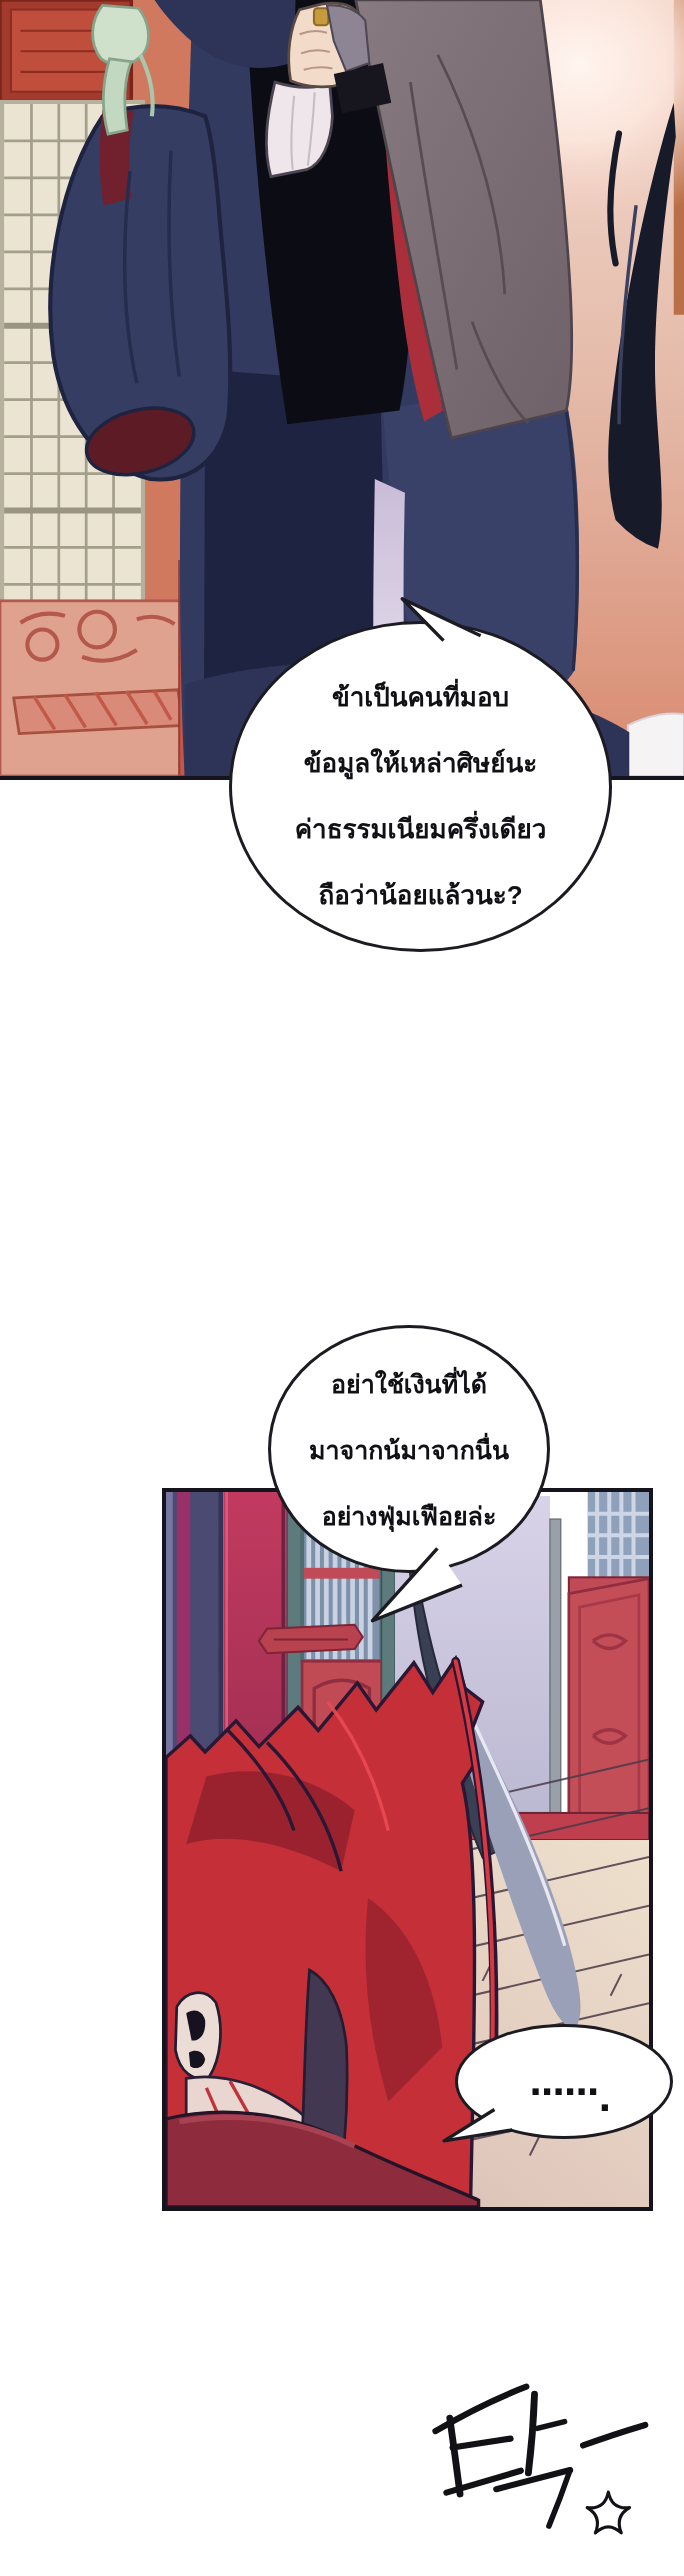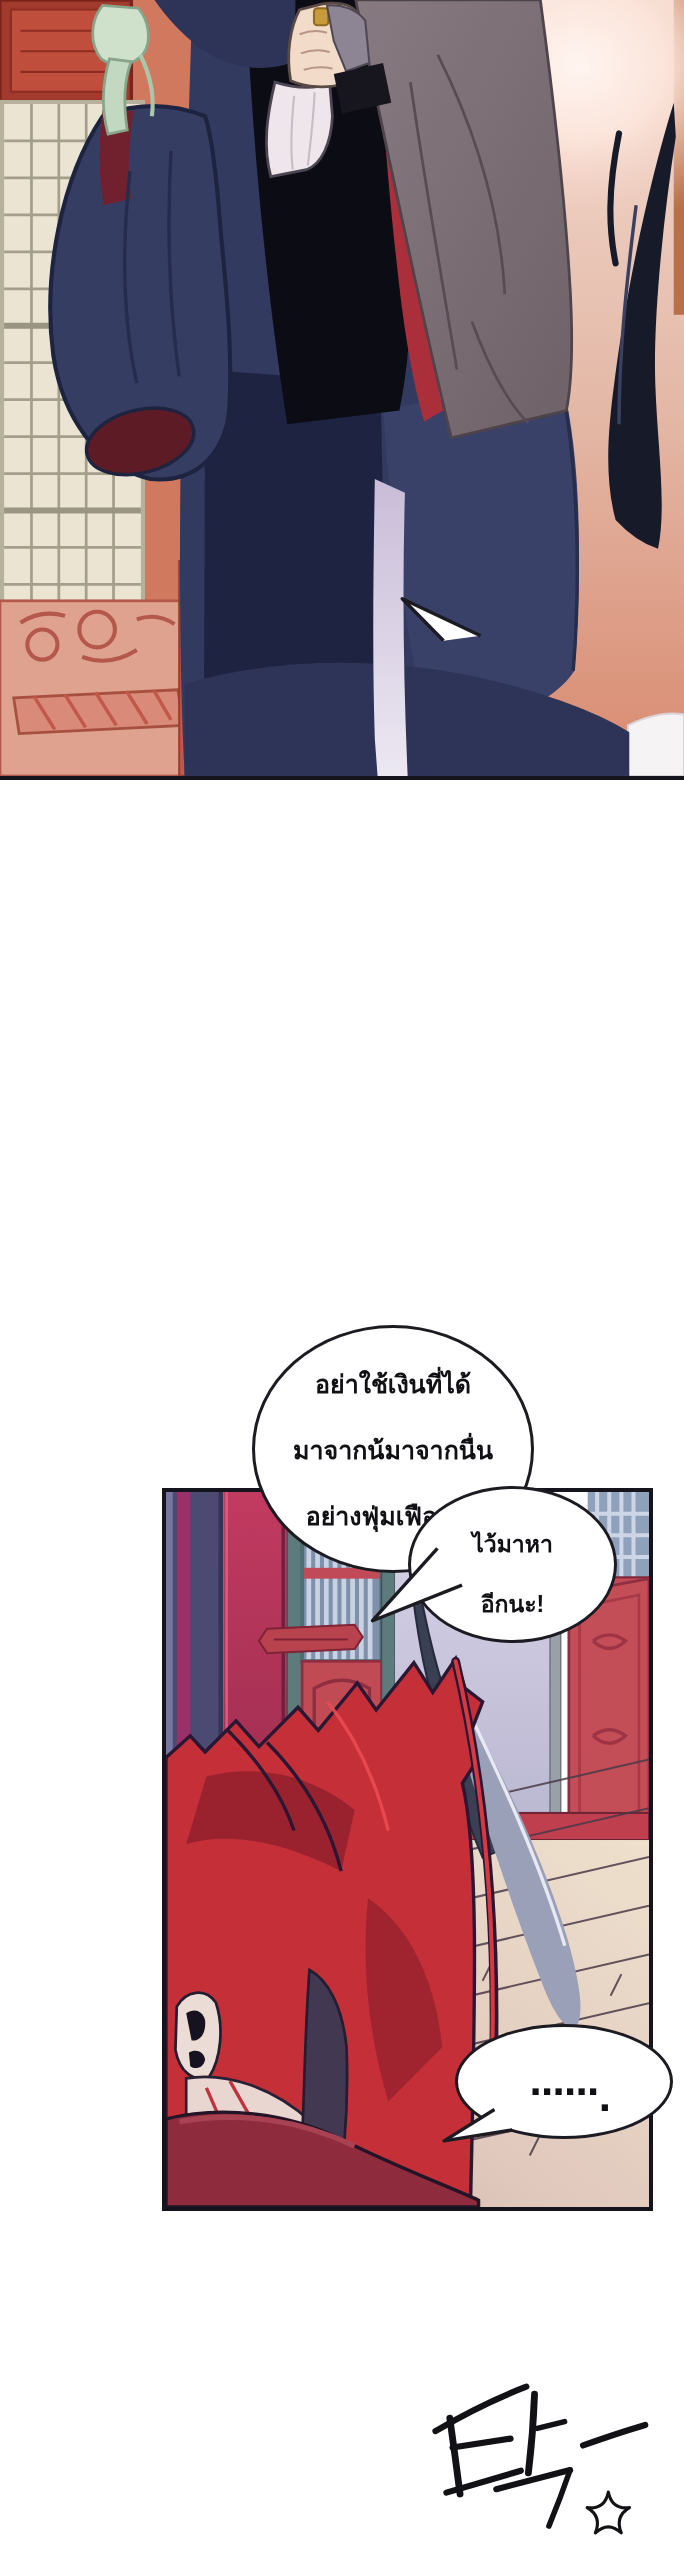--- a/index.html
+++ b/index.html
@@ -12,21 +12,21 @@
   .panel{position:absolute;box-sizing:border-box;overflow:hidden;background:#fff;}
   .panel svg{display:block;width:100%;height:100%;}
   #panel-top{left:0;top:0;width:684px;height:780px;border-bottom:4.1px solid var(--panel-border);}
   #panel-bottom{left:162px;top:1488px;width:491px;height:723px;border:4.1px solid var(--panel-border);}
   .bubble{position:absolute;background:var(--bubble-fill);border:3.4px solid var(--bubble-border);
           border-radius:50%;z-index:6;display:flex;flex-direction:column;align-items:center;
           box-sizing:border-box;}
   .bubble p{margin:0;text-align:center;color:var(--text-ink);font-weight:bold;white-space:nowrap;}
   #bubble-1{left:229px;top:621px;width:383px;height:331px;padding-top:40px;}
   #bubble-1 p{font-size:26px;line-height:66px;}
-  #bubble-2{left:252px;top:1325px;width:282px;height:248px;padding-top:23px;}
+  #bubble-2{left:268px;top:1325px;width:282px;height:248px;padding-top:23px;}
   #bubble-2 p{font-size:25px;line-height:66px;}
   #bubble-3{left:408px;top:1486px;width:209px;height:157px;padding-top:25px;}
   #bubble-3 p{font-size:23px;line-height:60px;}
   #bubble-4{left:455px;top:2024px;width:218px;height:115px;justify-content:center;}
   #bubble-4 .dots{color:var(--text-ink);font-weight:bold;font-size:44px;line-height:13.7px;
                   letter-spacing:-0.7px;height:18px;}
   #bubble-4 .period{position:absolute;right:59px;bottom:36px;color:var(--text-ink);
                     font-weight:bold;font-size:44px;line-height:6.8px;}
   .tail{position:absolute;z-index:7;}
   .tail polygon{fill:var(--bubble-fill);}
@@ -232,35 +232,37 @@
         <path d="M34,828 C44,822 56,826 58,838 C56,850 44,854 36,848 Z" fill="#17121f"></path>
         <path d="M30,866 C90,856 160,880 215,930 C230,980 225,1030 215,1051 L30,1056 Z" fill="#e9d6d0" stroke="#2a2036" stroke-width="4"></path>
         <path d="M60,880 L130,1040 M95,870 L180,1020" stroke="#c0323c" stroke-width="5"></path>
         <path d="M213,706 C240,720 262,760 268,820 C272,920 262,1000 252,1056 L196,1056 C206,940 204,820 213,706 Z" fill="#433852" stroke="#241c30" stroke-width="4"></path>
         <path d="M0,926 C80,906 180,916 260,956 C340,996 420,1026 464,1046 L464,1056 L0,1056 Z" fill="#8e2b3c" stroke="#241428" stroke-width="5"></path>
         <path d="M20,930 C110,914 200,928 280,966" stroke="#a84252" stroke-width="8" fill="none"></path>
       </g>
     </svg>
   </section>
 
+  <div class="bubble" id="bubble-1">
+    <p>ข้าเป็นคนที่มอบ</p>
+    <p>ข้อมูลให้เหล่าศิษย์นะ</p>
+    <p>ค่าธรรมเนียมครึ่งเดียว</p>
+    <p>ถือว่าน้อยแล้วนะ?</p>
+  </div>
   <svg class="tail" style="left:383px;top:589px;width:110px;height:62px" viewBox="0 0 160 90">
     <polygon points="28,14 88,75 142,68"></polygon>
     <path d="M88,75 L28,14 L142,68"></path>
   </svg>
 
   <div class="bubble" id="bubble-2">
     <p>อย่าใช้เงินที่ได้</p>
     <p>มาจากน้มาจากนื่น</p>
     <p>อย่างฟุ่มเฟือยล่ะ</p>
   </div>
 
-  <div class="bubble" id="bubble-3">
-    <p>ไว้มาหา</p>
-    <p>อีกนะ!</p>
-  </div>
   <svg class="tail" style="left:352px;top:1540px;width:123px;height:89px" viewBox="0 0 180 130">
     <polygon points="30,118 125,12 161,66"></polygon>
     <path d="M125,12 L30,118 L161,66"></path>
   </svg>
 
   <div class="bubble" id="bubble-4">
     <span class="dots">......</span>
     <span class="period">.</span>
   </div>
   <svg class="tail" style="left:435px;top:2098px;width:89px;height:51px" viewBox="0 0 130 75">

